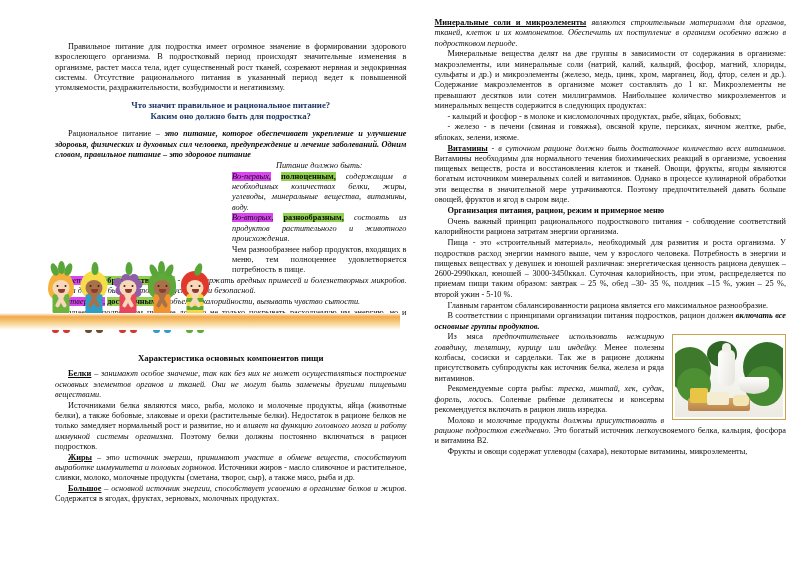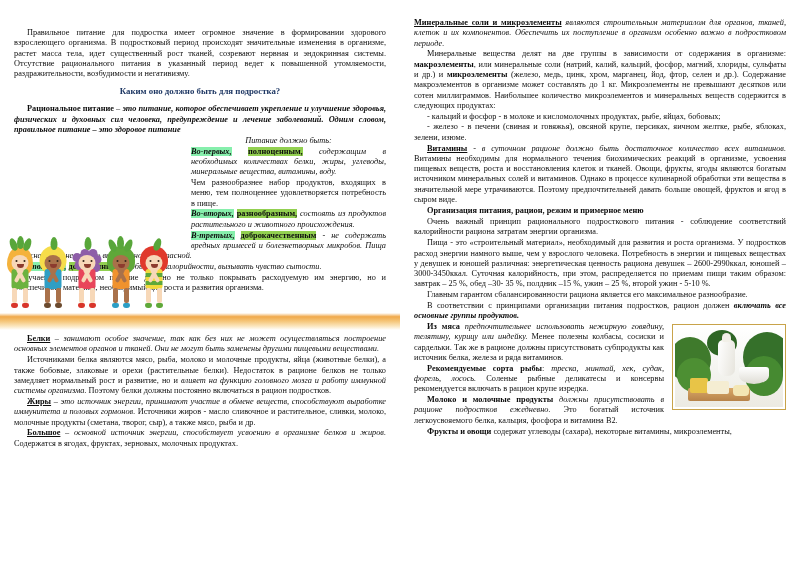--- a/index.html
+++ b/index.html
@@ -6,32 +6,32 @@
   html,body { width:800px; height:566px; }
   body {
     background:#ffffff;
     font-family:"Liberation Serif", serif;
     color:#0d0d0d;
     overflow:hidden;
     position:relative;
   }
   .page { width:800px; height:566px; position:relative; display:flex; }
   .col { width:400px; height:566px; position:relative; padding:6px 14px 0 14px; }
-  .col-left { padding-top:28px; }
+  .col-left { padding-top:42px;margin-left:41px; }
   .col-right { padding-top:18px; }
 
   p { font-size:8.3px; line-height:10.3px; text-align:justify; text-indent:13px; margin-bottom:0.5px; }
   p.noind { text-indent:0; }
 
-  .b { font-weight:bold; }
+  .b { font-weight:normal; }
   .i { font-style:italic; }
   .bi { font-weight:bold; font-style:italic; }
   .bu { font-weight:bold; text-decoration:underline; }
 
-  .hl-green { background:#86efac;font-weight:bold; }
+  .hl-green { background:#d946ef; }
   .hl-green-b { background:#92d050; font-weight:bold; }
 
   .heading-blue {
     color:#1f3864;
     font-weight:bold;
     font-size:8.8px;
     line-height:11px;
     text-align:center;
     text-indent:0;
     margin:7px 0 7px 0;
@@ -132,20 +132,21 @@
 </head>
 <body>
 
 <div class="page">
 
   <div class="col col-left">
 
     <p>Правильное питание для подростка имеет огромное значение в формировании здорового взрослеющего организма. В подростковый период происходят значительные изменения в организме, растет масса тела, идет существенный рост тканей, созревают нервная и эндокринная системы. Отсутствие рационального питания в указанный период ведет к повышенной утомляемости, раздражительности, возбудимости и негативизму.</p>
 
     <div class="heading-blue">
+      <div>Что значит правильное и рациональное питание?</div>
       <div>Каким оно должно быть для подростка?</div>
     </div>
 
     <p><span class="b">Рациональное питание</span><span> – </span><span class="bi">это питание, которое обеспечивает укрепление и улучшение здоровья, физических и духовных сил человека, предупреждение и лечение заболеваний. Одним словом, правильное питание – это здоровое питание</span></p>
 
     <div class="kids-wrap">
 
       <div class="kid" style="left:2px;">
         <div class="head-cos cos-carrot">
           <span class="leaf" style="left:3px;top:-8px;transform:rotate(-22deg);"></span>
@@ -256,23 +257,23 @@
           <span class="shoe l" style="background:#5fa839;"></span>
           <span class="shoe r" style="background:#5fa839;"></span>
         </div>
       </div>
     </div>
 
     <p class="noind i" style="text-align:center;">Питание должно быть:</p>
 
     <p class="noind"><span class="hl-green i">Во-первых,</span> <span class="hl-green-b">полноценным,</span><span class="i"> содержащим в необходимых количествах белки, жиры, углеводы, минеральные вещества, витамины, воду.</span></p>
 
+    <p class="noind"><span class="hl-green i">Во-вторых,</span> <span class="hl-green-b">разнообразным,</span><span class="i"> состоять из продуктов растительного и животного происхождения.</span></p>
+
     <p class="noind">Чем разнообразнее набор продуктов, входящих в меню, тем полноценнее удовлетворяется потребность в пище.</p>
-
-    <p class="noind"><span class="hl-green i">Во-вторых,</span> <span class="hl-green-b">разнообразным,</span><span class="i"> состоять из продуктов растительного и животного происхождения.</span></p>
 
     <p class="noind"><span class="hl-green i">В-третьих,</span> <span class="hl-green-b">доброкачественным</span><span class="i"> - не содержать вредных примесей и болезнетворных микробов. Пища должна быть не только вкусной, но и безопасной.</span></p>
 
     <p class="noind"><span class="hl-green i">В-четвертых,</span> <span class="hl-green-b">достаточным</span><span class="i"> по объему и калорийности, вызывать чувство сытости.</span></p>
 
     <p class="noind">Получаемое подростком питание должно не только покрывать расходуемую им энергию, но и обеспечивать материал, необходимый для роста и развития организма.</p>
 
     <div style="height:20px;"></div>
 
     <p class="heading-center-black">Характеристика основных компонентов пищи</p>
@@ -318,21 +319,21 @@
         <span class="bowl"></span>
         <span class="board"></span>
         <span class="cheese" style="left:14%;bottom:18%;width:18px;height:15px;background:#e8c447;border-radius:2px;"></span>
         <span class="cheese" style="left:30%;bottom:16%;width:22px;height:13px;background:#f5edd2;border-radius:2px;"></span>
         <span class="cheese" style="left:54%;bottom:14%;width:16px;height:11px;background:#f3e6b4;border-radius:4px;"></span>
       </div>
     </div>
 
     <p><span class="b">Из мяса</span><span class="i"> предпочтительнее использовать нежирную говядину, телятину, курицу или индейку.</span><span> Менее полезны колбасы, сосиски и сардельки. Так же в рационе должны присутствовать субпродукты как источник белка, железа и ряда витаминов.</span></p>
 
-    <p><span class="b">Рекомендуемые сорта рыбы</span><span>: </span><span class="i">треска, минтай, хек, судак, форель, лосось.</span><span> Соленые рыбные деликатесы и консервы рекомендуется включать в рацион крупе изредка.</span></p>
+    <p><span class="b">Рекомендуемые сорта рыбы</span><span>: </span><span class="i">треска, минтай, хек, судак, форель, лосось.</span><span> Соленые рыбные деликатесы и консервы рекомендуется включать в рацион лишь изредка.</span></p>
 
     <p><span class="b">Молоко и молочные продукты</span><span class="i"> должны присутствовать в рационе подростков ежедневно.</span><span> Это богатый источник легкоусвояемого белка, кальция, фосфора и витамина В2.</span></p>
 
     <p><span class="b">Фрукты и овощи</span><span> содержат углеводы (сахара), некоторые витамины, микроэлементы,</span></p>
   </div>
 
   <div class="divider-band" style="top:313px; width:400px; left:0;"></div>
 </div>
 
 </body></html>

